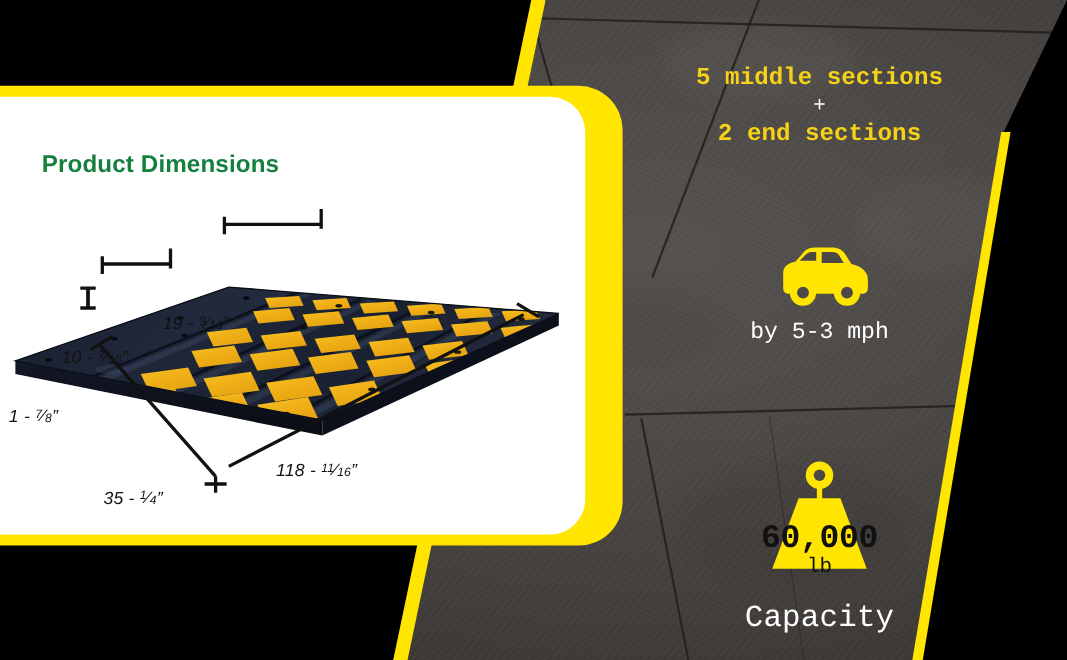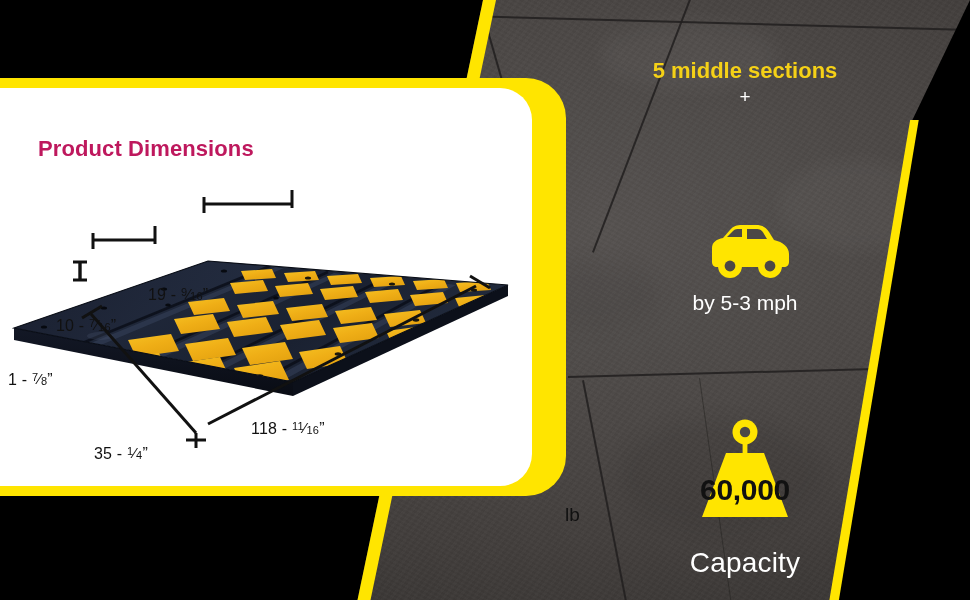--- a/index.html
+++ b/index.html
@@ -58,49 +58,50 @@
   .card{
     position:absolute;left:0;top:10px;width:566px;height:398px;
     background:#ffffff;
     border-radius:0 32px 32px 0;
     overflow:hidden;
   }
   .card-inner{position:absolute;left:34px;top:0;width:532px;height:398px;}
 
   .card-title{
     position:absolute;left:38px;top:48px;
-    font-size:22px;font-weight:bold;color:#be185d;letter-spacing:.1px;
+    font-size:22px;font-weight:bold;color:#15803d;letter-spacing:.1px;
     white-space:nowrap;
   }
 
   
   .bump-svg{position:absolute;left:8px;top:80px;}
 
   
   .dim{
     position:absolute;color:#111;white-space:nowrap;
     font-size:16px;font-weight:400;letter-spacing:.2px;
     font-family:"Liberation Sans", sans-serif;
+    font-style:italic;
   }
   .dim .fr{
     display:inline-block;font-size:11.5px;vertical-align:0;
     position:relative;top:-1px;
   }
   .dim .fr sup{font-size:11px;vertical-align:3px;}
   .dim .fr sub{font-size:11px;vertical-align:-1px;}
   .dim .sl{font-size:15px;}
 
   .dim-1 {left:148px;top:198px;}  
   .dim-2 {left:56px; top:229px;}  
   .dim-3 {left:8px;  top:283px;}  
   .dim-4 {left:251px;top:311px;margin-top:21px;}  
   .dim-5 {left:94px; top:357px;text-align:center;}  
 
   
-  .rcol{position:absolute;left:565px;top:0;width:360px;height:452px;}
+  .rcol{position:absolute;left:565px;top:0;width:360px;height:452px;font-family:Liberation Mono, monospace;}
 
   .block{position:absolute;width:360px;text-align:center;}
 
   .t-yel{color:#F5D117;font-weight:bold;}
   .t-wht{color:#ffffff;font-weight:400;}
 
   .sec-line1{font-size:22px;line-height:26px;}
   .sec-plus {font-size:19px;line-height:25px;}
   .sec-line2{font-size:22px;line-height:26px;}
   .sec-line3{font-size:21px;line-height:26px;}
@@ -110,21 +111,21 @@
 
   .cap-word{font-size:28px;line-height:30px;letter-spacing:.2px;}
 
   .icon-wrap{display:block;margin:0 auto;}
 
   .wt-num{
     position:absolute;width:360px;text-align:center;
     font-size:30px;font-weight:bold;color:#111;letter-spacing:-.3px;
   }
   .wt-unit{
-    position:absolute;width:360px;text-align:left;
+    position:absolute;width:360px;text-align:center;
     font-size:19px;font-weight:400;color:#111;
   }
 </style>
 </head>
 <body>
 
 <div id="stage">
 
   <div class="concrete">
     <div class="grain"></div>
@@ -321,20 +322,21 @@
 
       </div>
     </div>
   </div>
 
   <div class="rcol">
 
     <div class="block" style="top:58px;">
       <div class="sec-line1 t-yel">5 middle sections</div>
       <div class="sec-plus t-wht">+</div>
+      <div class="sec-line2 t-yel">2 end sections</div>
     </div>
 
     <div class="block" style="top:218px;">
       <svg class="icon-wrap" width="110" height="72" viewBox="0 0 110 72">
         <path d="M22 44 L22 30 C22 24 27 21 33 20 L40 12 C43 8 47 7 52 7 L66 7 C72 7 76 9 79 14 L84 22
                  C93 24 99 29 99 36 L99 44 C99 47 97 49 94 49 L27 49 C24 49 22 47 22 44 Z" fill="#FFE500"></path>
         <path d="M37 19 L43 13 C45 11 47 11 49 11 L52 11 L52 19 Z" fill="#4C4846"></path>
         <path d="M57 11 L66 11 C70 11 72 12 74 16 L77 21 L57 21 Z" fill="#4C4846"></path>
         <circle cx="40" cy="48" r="12" fill="#FFE500"></circle>
         <circle cx="40" cy="48" r="5.4" fill="#4C4846"></circle>

